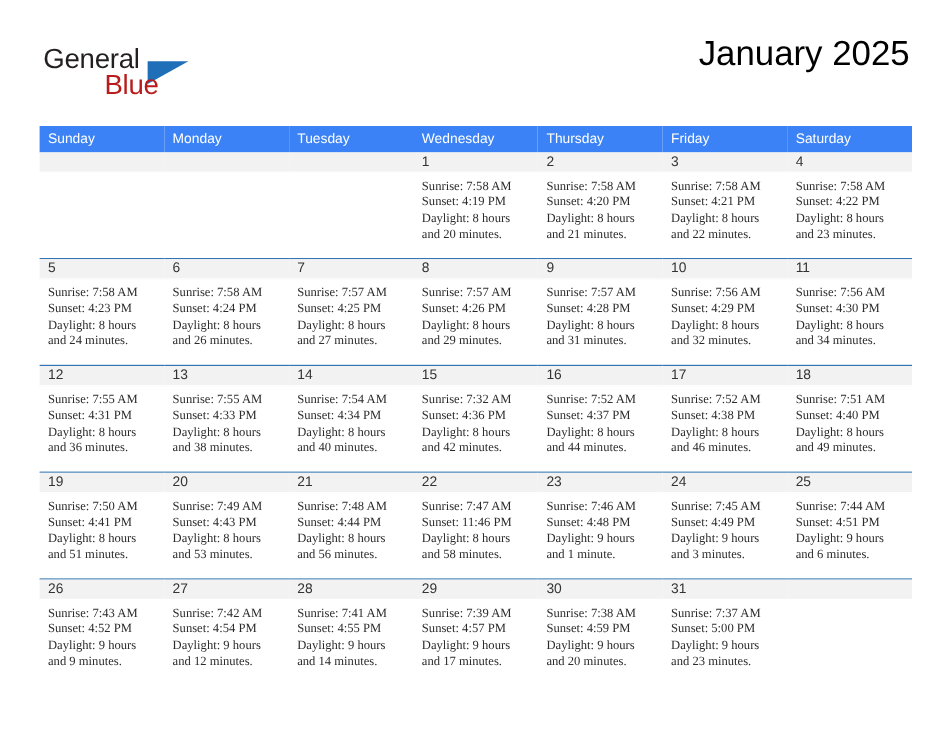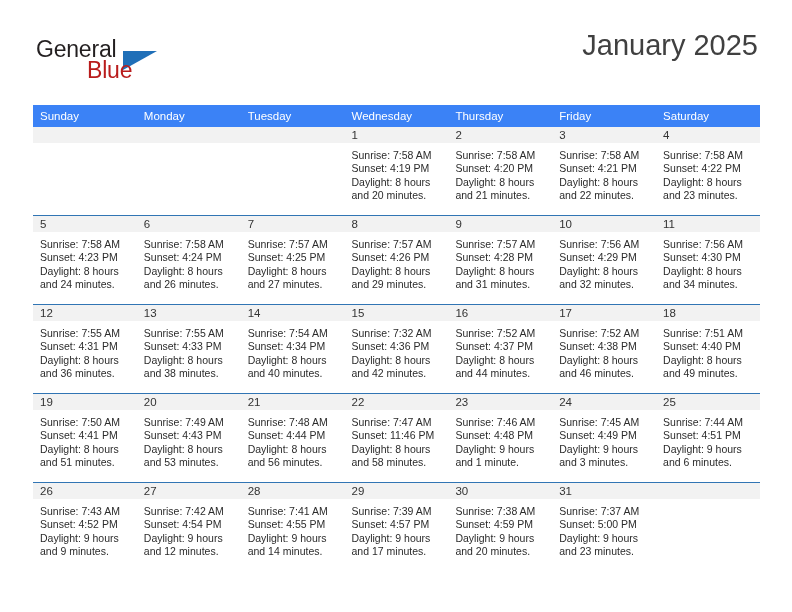--- a/index.html
+++ b/index.html
@@ -68,21 +68,21 @@
 
   .title-block {
     position: absolute;
     right: 0;
     top: 0;
     text-align: right;
   }
   .cal-title {
     font-size: 29px;
     line-height: 34px;
-    color: #404040;
+    color: #000000;
     font-weight: normal;
     font-family: "Liberation Sans", sans-serif;
     white-space: nowrap;
   }
   .cal-subtitle {
     margin-top: 7px;
     font-size: 14px;
     line-height: 17px;
     color: #1a1a1a;
     font-family: "Liberation Sans", sans-serif;
@@ -138,21 +138,21 @@
     border-bottom: 1px solid #ffffff;
   }
   .cell.empty .daynum-band {
     background: #f2f2f2;
   }
   .details {
     padding: 5px 6px 0 7px;
     font-size: 10.5px;
     line-height: 13.4px;
     color: #2b2b2b;
-    font-family: Liberation Sans, sans-serif;
+    font-family: Liberation Serif, serif;
   }
   .details div { white-space: nowrap; }
   .daylight-line2 { white-space: nowrap; }
 </style>
 </head>
 <body>
 
 <div class="page">
 
   <div class="header">

